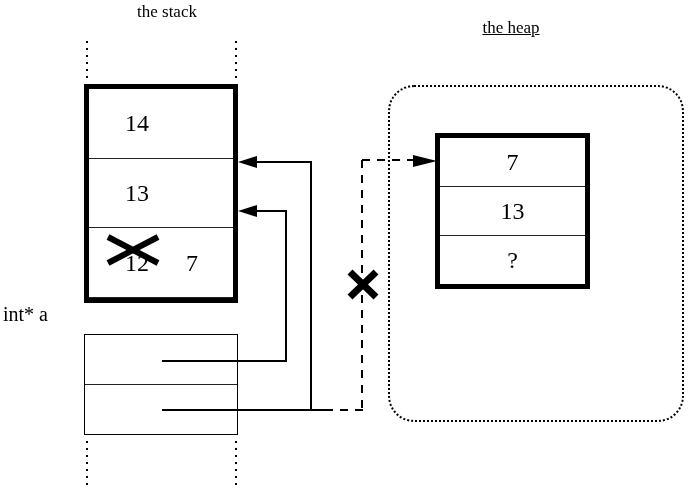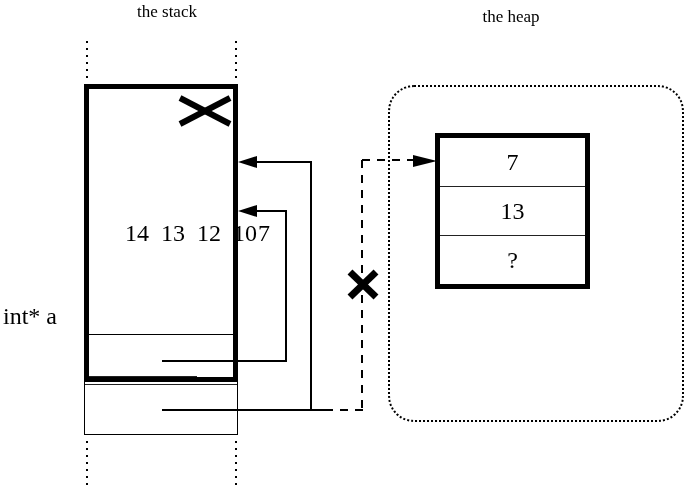--- a/index.html
+++ b/index.html
@@ -5,57 +5,57 @@
   * { margin:0; padding:0; box-sizing:border-box; }
   html,body { background:#ffffff; }
   body { font-family:"Liberation Serif","DejaVu Serif",serif; color:#000; }
 
   .canvas { position:relative; width:692px; height:489px; background:#fff; overflow:hidden; }
   .abs { position:absolute; }
 
   
   .title { font-size:17px; text-align:center; white-space:nowrap; }
   .title-stack { left:87px; top:2px; width:160px; }
-  .title-heap  { left:431px; top:7px; width:160px; }
+  .title-heap  { left:431px; top:18px; width:160px;text-decoration:underline; }
 
   
   .vdotted { width:2px;
     background-image:repeating-linear-gradient(to bottom,#000 0 2px,transparent 2px 7px); }
   .guide-tl { left:86px;  top:41px;  height:37px; }
   .guide-tr { left:235px; top:41px;  height:37px; }
   .guide-bl { left:86px;  top:441px; height:48px; }
   .guide-br { left:235px; top:441px; height:48px; }
 
   
   .hline { height:2px; background:#000; }
   .vline { width:2px;  background:#000; }
   .hdash { height:2px;
     background-image:repeating-linear-gradient(to right,#000 0 8px,transparent 8px 15px); }
   .vdash { width:2px;
     background-image:repeating-linear-gradient(to bottom,#000 0 8px,transparent 8px 15px); }
 
   
-  .stack-frame { left:84px; top:84px; width:154px; height:298px;
-    border:5px solid #000; background:#fff; display:flex; flex-direction:row; }
+  .stack-frame { left:84px; top:84px; width:154px; height:219px;
+    border:5px solid #000; background:#fff; display:flex; flex-direction:column; }
   .mrow { flex:1; position:relative; font-size:24px; }
   .mrow.divided { border-bottom:1.5px solid #222; }
   .cellval { position:absolute; left:0; top:50%; transform:translateY(-50%);
     width:96px; text-align:center; }
   .newval { position:absolute; left:85px; top:50%; transform:translateY(-50%);
     width:36px; text-align:center; }
   .cross-small { position:absolute; left:16px; top:4px; }
 
   
   .locals-box { left:84px; top:334px; width:154px; height:101px;
     border:1.5px solid #000; display:flex; flex-direction:column; }
   .lrow { flex:1; }
   .lrow.divided { border-bottom:1.5px solid #222; }
 
   
-  .plabel { left:3px; width:72px; font-size:24px; white-space:nowrap; }
+  .plabel { left:3px; width:72px; font-size:20px; white-space:nowrap; }
   .plabel-a { top:303px; }
   .plabel-b { top:352px; }
   .plabel-c { top:402px; }
 
   
   .line-b-cell  { left:162px; top:360px; width:125px; }
   .line-b-vert  { left:285px; top:210px; height:152px; }
   .line-b-arrow { left:243px; top:210px; width:44px; }
   .head-b { left:238px; top:204px; }
 
@@ -103,23 +103,20 @@
       <span class="cellval">13</span>
     </div>
     <div class="mrow divided">
       <span class="cellval">12</span>
       <svg class="cross-small" width="56" height="36" viewBox="0 0 56 36">
         <line x1="3" y1="5" x2="53" y2="31" stroke="#000" stroke-width="6"></line>
         <line x1="3" y1="31" x2="53" y2="5" stroke="#000" stroke-width="6"></line>
       </svg>
       <span class="newval">7</span>
     </div>
-    <div class="mrow">
-      <span class="cellval">10</span>
-    </div>
   </div>
 
   <div class="abs locals-box">
     <div class="lrow divided"></div>
     <div class="lrow"></div>
   </div>
 
   <div class="abs plabel plabel-a">int* a</div>
 
   <div class="abs hline line-b-cell"></div>

